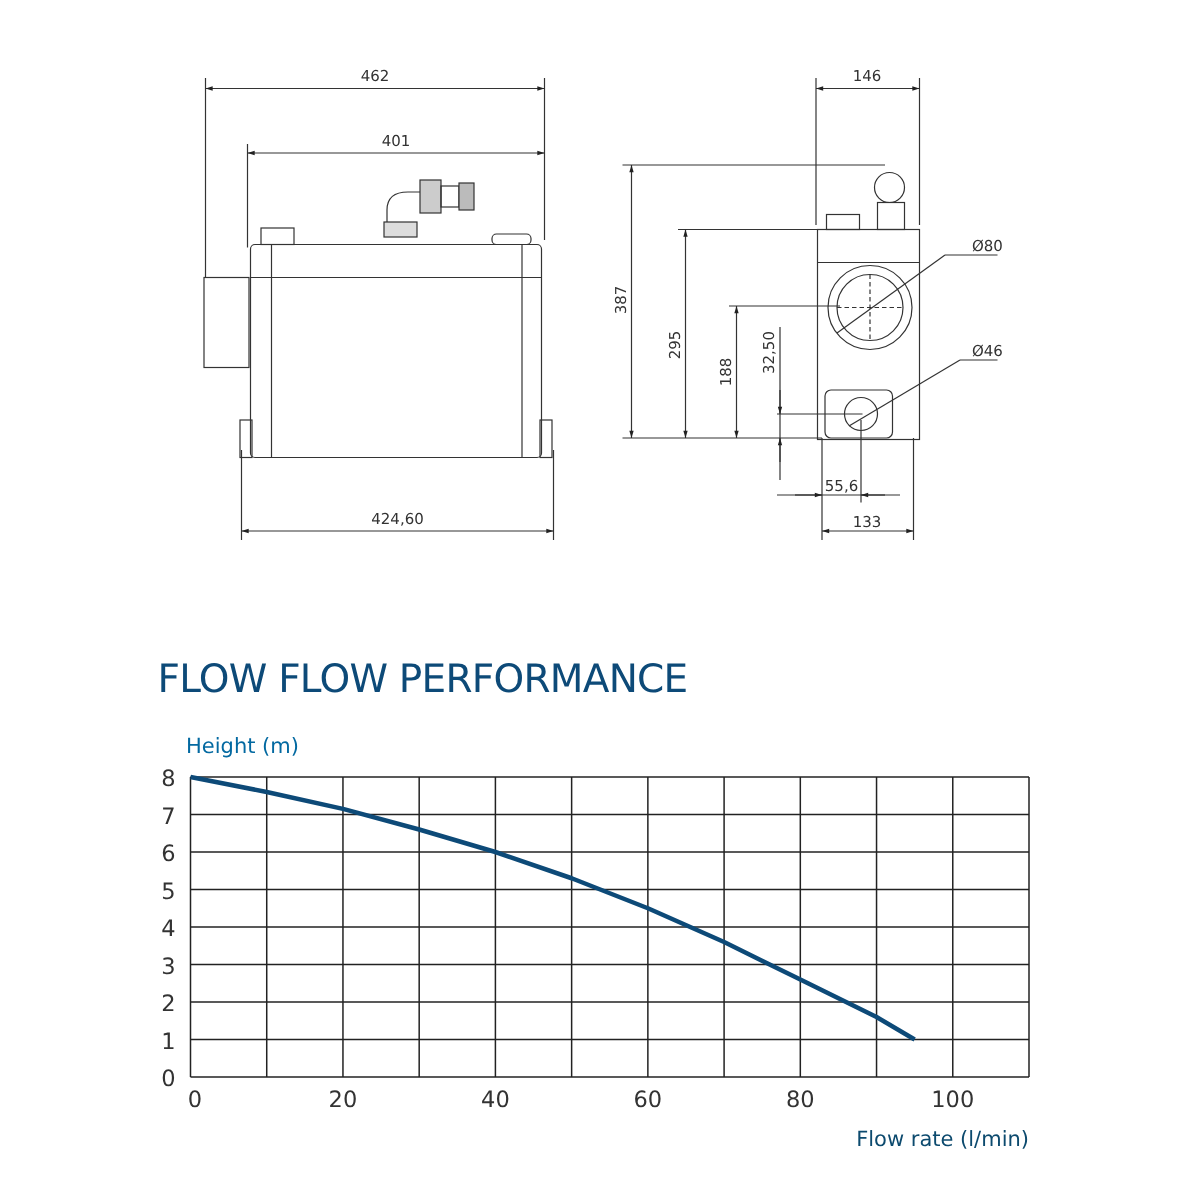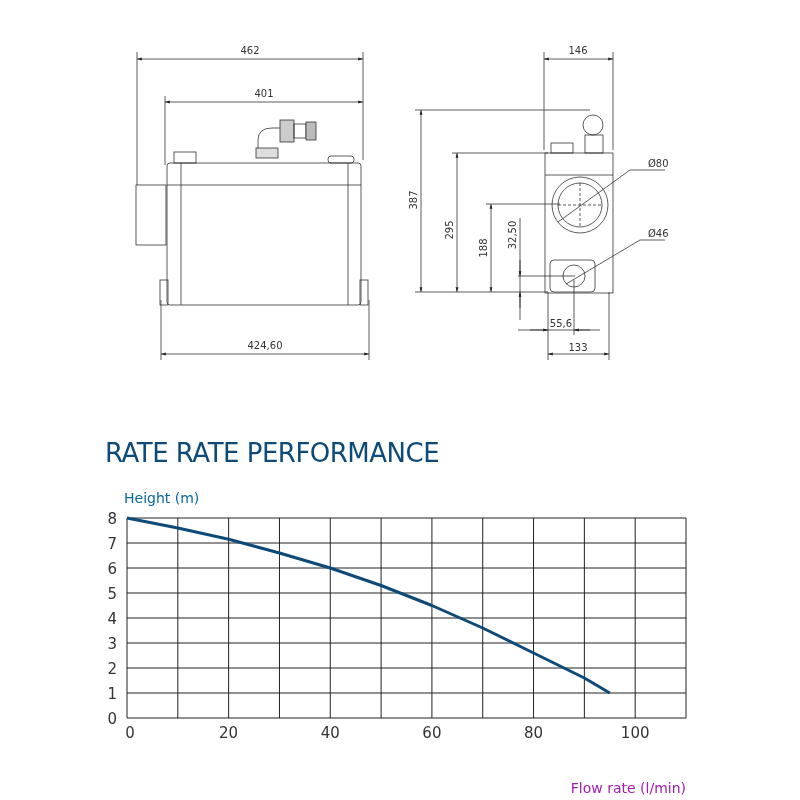--- a/index.html
+++ b/index.html
@@ -1,20 +1,20 @@
 <!DOCTYPE html>
 <html><head>
 <meta charset="utf-8">
 <style>
   html, body { margin:0; padding:0; background:#ffffff; }
   body { width:800px; height:800px; position:relative; overflow:hidden; font-family:"Liberation Sans", sans-serif; }
   .drawing { position:absolute; left:0; top:0; width:800px; height:400px; }
   .chart-title { position:absolute; left:105px; top:438px; font-family:"DejaVu Sans", sans-serif; font-size:26px; letter-spacing:-0.5px; color:#0d4a78; font-weight:normal; }
   .ylabel { position:absolute; left:124px; top:490px; font-family:"DejaVu Sans", sans-serif; font-size:14px; color:#0369a1; }
-  .xlabel { position:absolute; right:114px; top:780px; font-family:"DejaVu Sans", sans-serif; font-size:14px; color:#a21caf; }
+  .xlabel { position:absolute; right:114px; top:752px; font-family:"DejaVu Sans", sans-serif; font-size:14px; color:#0c4a6e; }
   .plot { position:absolute; left:0; top:0; width:800px; height:800px; }
   .dim { font-family:"DejaVu Sans", sans-serif; font-size:10px; fill:#333; }
 </style>
 </head>
 <body>
 
 <svg class="drawing" viewBox="0 0 800 400" width="800" height="400">
   <defs>
     <marker id="arr" viewBox="0 0 10 10" refX="10" refY="5" markerWidth="8" markerHeight="6" orient="auto-start-reverse">
       <path d="M0,2 L10,5 L0,8 z" fill="#222"></path>
@@ -99,21 +99,21 @@
     <text x="453" y="230" text-anchor="middle" transform="rotate(-90 453 230)">295</text>
     <text x="487" y="248" text-anchor="middle" transform="rotate(-90 487 248)">188</text>
     <text x="516" y="235" text-anchor="middle" transform="rotate(-90 516 235)">32,50</text>
     <text x="561" y="327" text-anchor="middle">55,6</text>
     <text x="578" y="351" text-anchor="middle">133</text>
     <text x="648" y="167">Ø80</text>
     <text x="648" y="237">Ø46</text>
   </g>
 </svg>
 
-<div class="chart-title">RATE RATE PERFORMANCE</div>
+<div class="chart-title">FLOW FLOW PERFORMANCE</div>
 <div class="ylabel">Height (m)</div>
 <div class="xlabel">Flow rate (l/min)</div>
 
 <svg class="plot" id="plot" viewBox="0 0 800 800" width="800" height="800">
     <line x1="127" y1="518" x2="127" y2="718" stroke="#222222" stroke-width="1"></line>
     <line x1="177.8181818181818" y1="518" x2="177.8181818181818" y2="718" stroke="#222222" stroke-width="1"></line>
     <line x1="228.63636363636363" y1="518" x2="228.63636363636363" y2="718" stroke="#222222" stroke-width="1"></line>
     <line x1="279.45454545454544" y1="518" x2="279.45454545454544" y2="718" stroke="#222222" stroke-width="1"></line>
     <line x1="330.27272727272725" y1="518" x2="330.27272727272725" y2="718" stroke="#222222" stroke-width="1"></line>
     <line x1="381.0909090909091" y1="518" x2="381.0909090909091" y2="718" stroke="#222222" stroke-width="1"></line>

